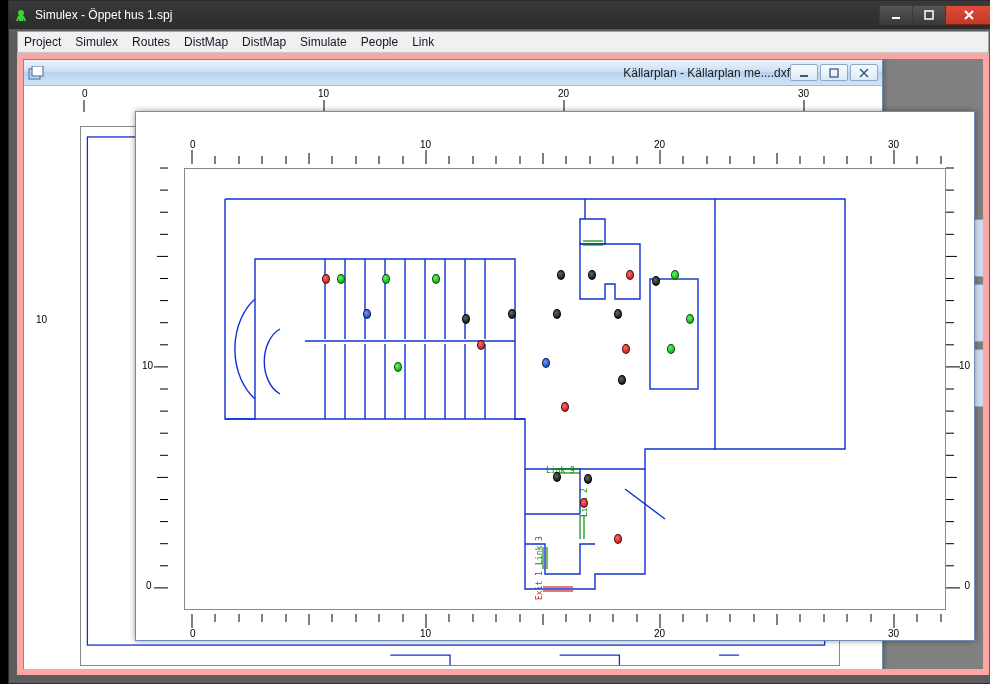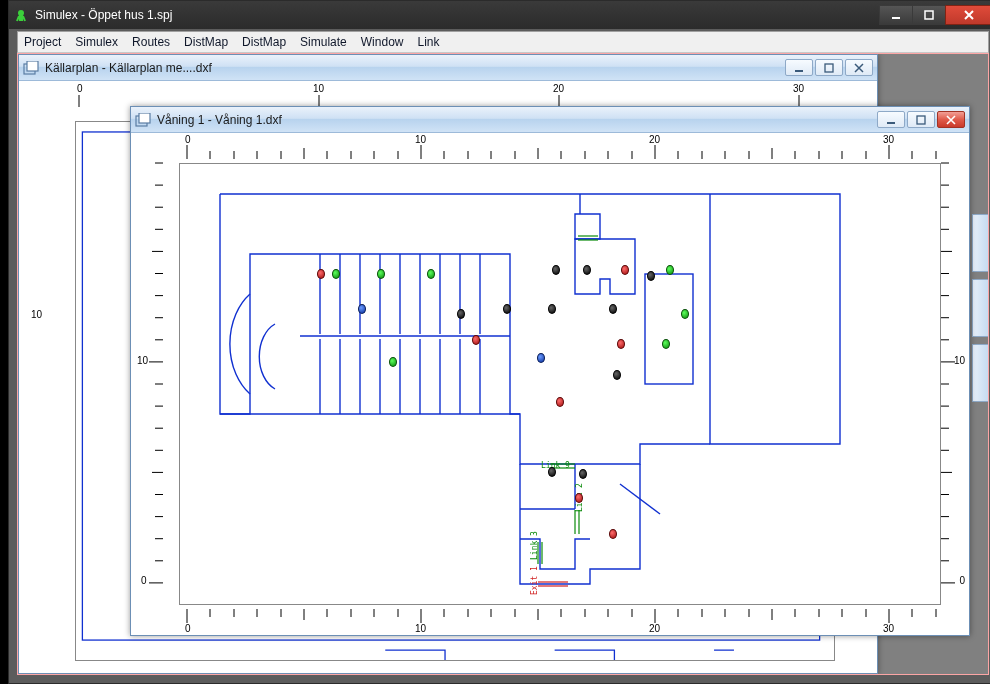--- a/index.html
+++ b/index.html
@@ -14,21 +14,21 @@
   .wbtn { width: 34px; height: 20px; border: 1px solid #3a3a3a; background: linear-gradient(#555,#3a3a3a); display: flex; align-items: center; justify-content: center; margin-left: -1px; }
   .wbtn.close { width: 48px; background: linear-gradient(#e04b3a,#c0392b); border-color: #802314; border-top-right-radius: 3px; }
   .wbtn svg { width: 12px; height: 12px; }
   .wbtn.close svg { width: 14px; height: 12px; }
 
   
   .menubar { position: absolute; left: 8px; right: 8px; top: 30px; height: 22px; background: #f0f0f0; display: flex; align-items: center; font-size: 12px; color: #0f172a; padding: 0 6px; border: 1px solid #a0a0a0; border-bottom: 1px solid #c8c8c8; }
   .menubar span { margin-right: 14px; }
 
   
-  .mdi { position: absolute; left: 8px; right: 8px; top: 52px; bottom: 8px; background: #808080; border: 1px solid #fca5a5; overflow: hidden; }
+  .mdi { position: absolute; left: 8px; right: 8px; top: 52px; bottom: 8px; background: #808080; border: 6px solid #fca5a5; overflow: hidden; text-align: right; }
 
   
   .child { position: absolute; background: #fff; border: 1px solid #6c8fb5; box-shadow: 0 0 6px rgba(0,0,0,0.4); }
   .child-titlebar { height: 26px; background: linear-gradient(#eaf2fb,#cfe1f4 45%,#b8d3ee 50%,#d0e3f6); display: flex; align-items: center; padding: 0 4px; font-size: 12px; color: #1a1a1a; border-bottom: 1px solid #9dbad9; }
   .child-titlebar .doc-icon { width: 16px; height: 14px; margin-right: 6px; }
   .child-titlebar .ct { flex: 1; }
   .child-btns { display: flex; gap: 2px; }
   .cwbtn { width: 28px; height: 17px; border: 1px solid #8ea9c7; border-radius: 2px; background: linear-gradient(#f7fbff,#dfeaf6); display: flex; align-items: center; justify-content: center; }
   .cwbtn.red { background: linear-gradient(#f29f96,#e05b4b 50%,#c9392a); border-color: #a23224; }
   .cwbtn svg { width: 10px; height: 10px; }
@@ -93,21 +93,21 @@
     </div>
   </div>
 
   <div class="menubar">
     <span>Project</span>
     <span>Simulex</span>
     <span>Routes</span>
     <span>DistMap</span>
     <span>DistMap</span>
     <span>Simulate</span>
-    <span>Window</span>
+    <span>People</span>
     <span>Link</span>
   </div>
 
   <div class="mdi">
 
     <div class="sidetab" style="top:160px"></div>
     <div class="sidetab" style="top:225px"></div>
     <div class="sidetab" style="top:290px"></div>
 
     <div class="child" style="left:0; top:0; width:860px; height:620px">
@@ -160,44 +160,20 @@
             <g fill="none" stroke="#1030d0" stroke-width="1.3">
               <rect x="6" y="10" width="740" height="510"></rect>
               <path d="M 310 530 h 60 v 10 M 480 530 h 60 v 10 M 640 530 h 20"></path>
             </g>
           </svg>
         </div>
       </div>
     </div>
 
     <div class="child" style="left:112px; top:52px; width:840px; height:530px">
-      <div class="child-titlebar">
-        <svg class="doc-icon" viewBox="0 0 16 14">
-          <rect x="1" y="3" width="11" height="10" fill="none" stroke="#5a7da3" stroke-width="1.2"></rect>
-          <rect x="4" y="0" width="11" height="10" fill="#fff" stroke="#5a7da3" stroke-width="1.2"></rect>
-        </svg>
-        <span class="ct">Våning 1 - Våning 1.dxf</span>
-        <div class="child-btns">
-          <div class="cwbtn">
-              <svg viewBox="0 0 10 10">
-                <line x1="1" y1="8" x2="9" y2="8" stroke="#3a5a7a" stroke-width="2"></line>
-              </svg>
-            </div>
-          <div class="cwbtn">
-              <svg viewBox="0 0 10 10">
-                <rect x="1" y="1" width="8" height="8" fill="none" stroke="#3a5a7a" stroke-width="1.3"></rect>
-              </svg>
-            </div>
-          <div class="cwbtn red">
-              <svg viewBox="0 0 10 10">
-                <path d="M1 1 L9 9 M9 1 L1 9" stroke="#fff" stroke-width="1.6"></path>
-              </svg>
-            </div>
-        </div>
-      </div>
       <div class="child-body">
 
         <div class="ruler-h">
           <svg width="100%" height="24" viewBox="0 0 780 24" preserveAspectRatio="none">
             <g stroke="#000" stroke-width="1">
 
               <line x1="16" y1="8" x2="16" y2="22"></line>
                 <line x1="250" y1="8" x2="250" y2="22"></line>
                 <line x1="484" y1="8" x2="484" y2="22"></line>
                 <line x1="718" y1="8" x2="718" y2="22"></line>

